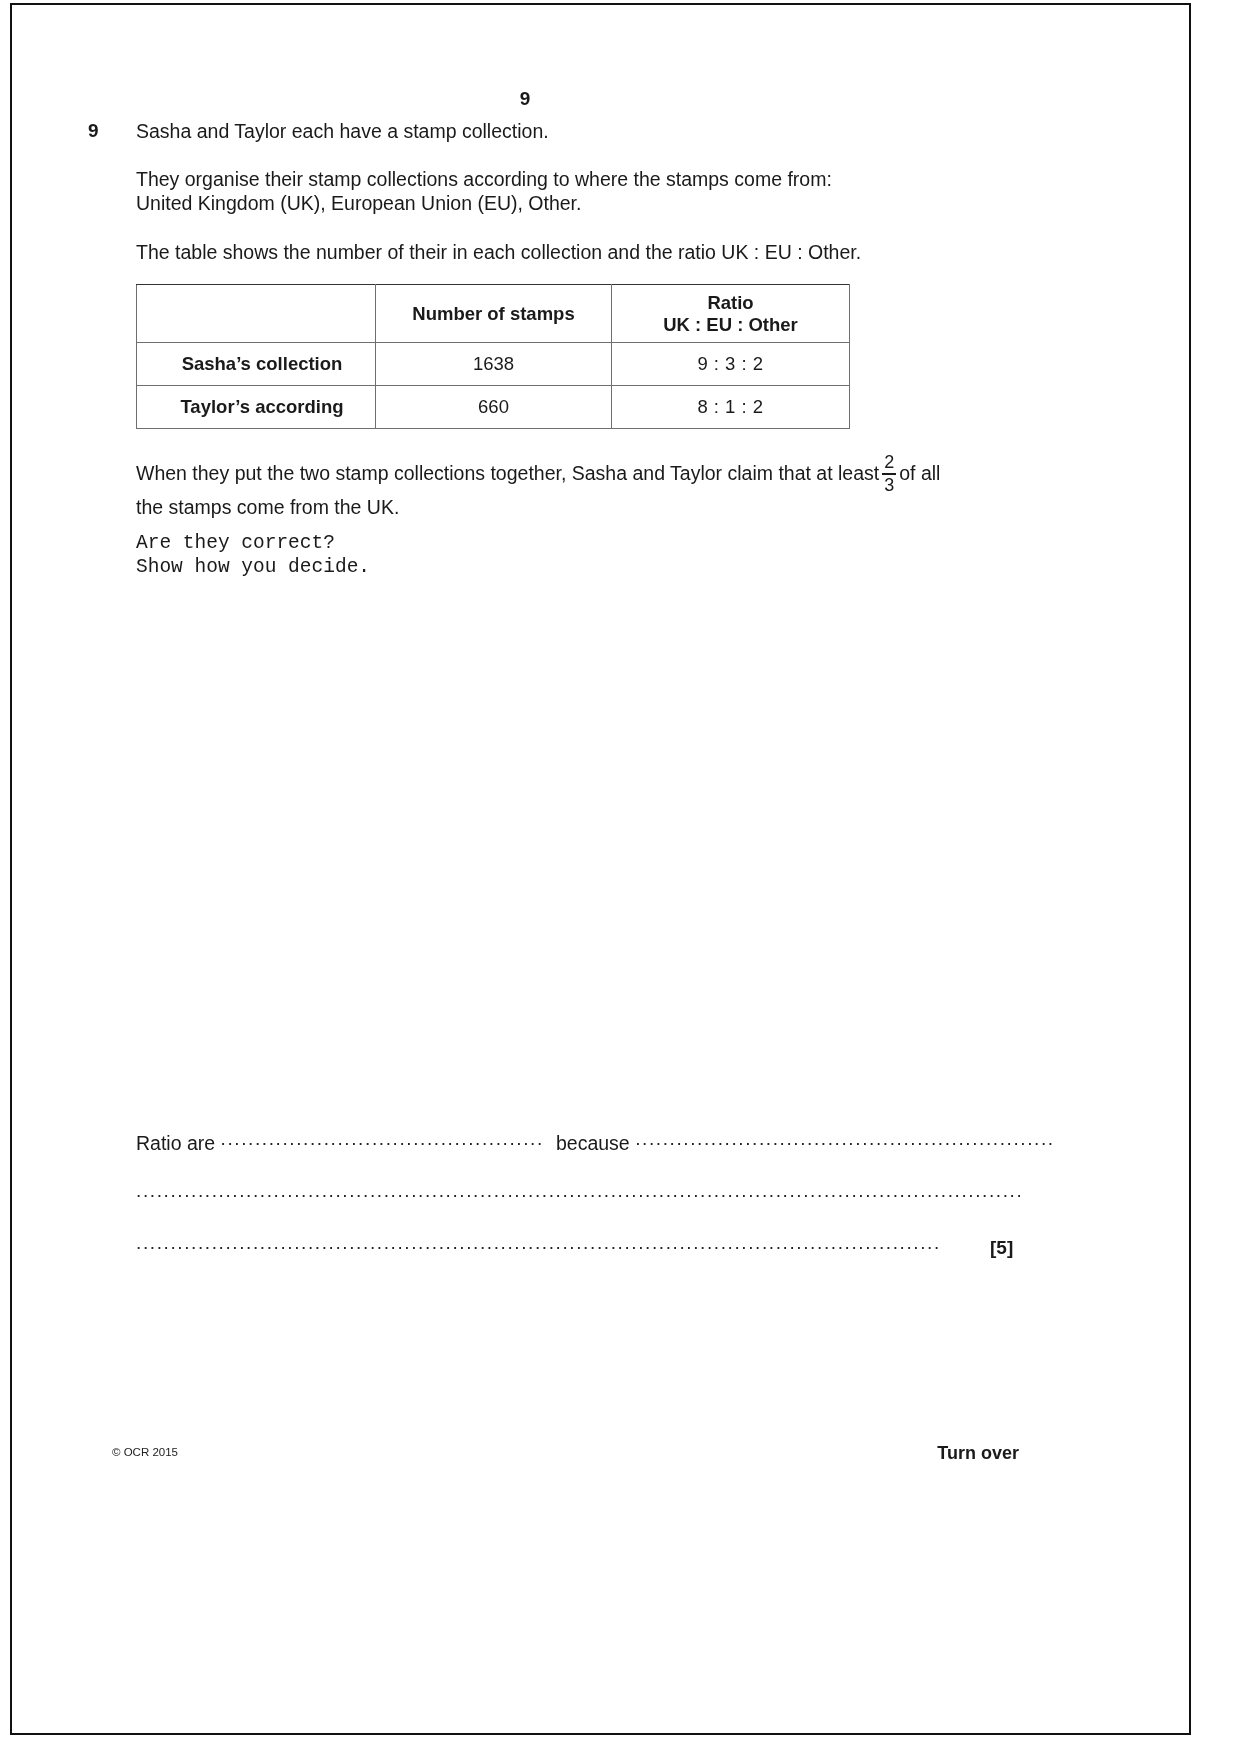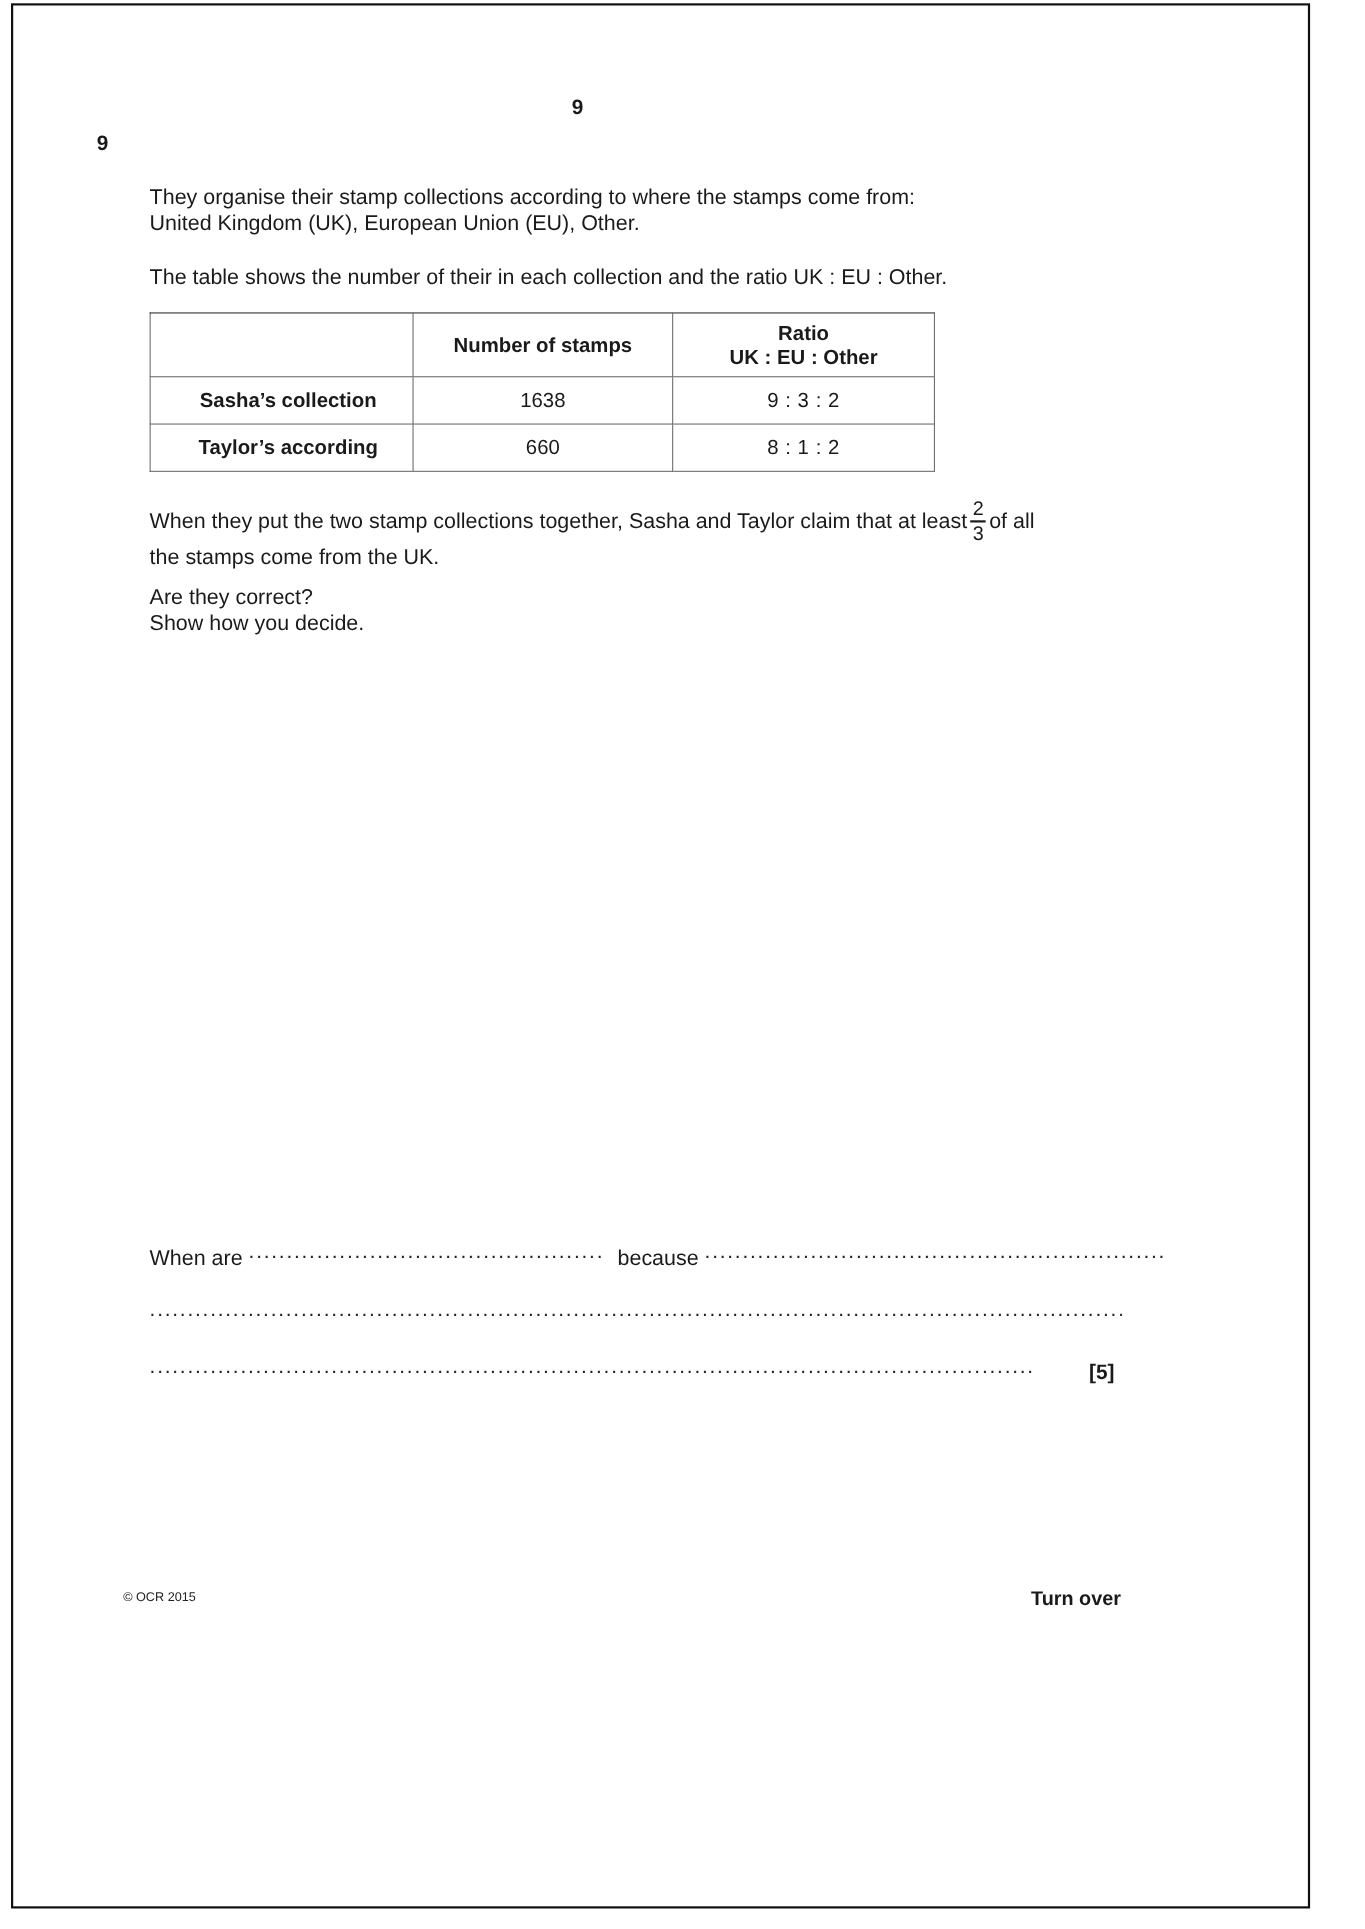--- a/index.html
+++ b/index.html
@@ -141,20 +141,21 @@
     padding: 1px 2px 0 2px;
   }
 
   .q-ask {
     position: absolute;
     left: 136px;
     top: 531px;
     font-size: 19.5px;
     line-height: 24px;
     white-space: pre-line;
+    font-family: Liberation Mono, monospace;
   }
 
   
   .answer-area {
     position: absolute;
     left: 136px;
     top: 1128px;
     width: 884px;
     font-size: 19.5px;
   }
@@ -205,20 +206,21 @@
 <body>
 
 <div class="page">
 
   <div class="page-border"></div>
 
   <div class="page-number">9</div>
 
   <div class="q-number">9</div>
 
+  <div class="body-block b1">Sasha and Taylor each have a stamp collection.</div>
 
   <div class="body-block b2">They organise their stamp collections according to where the stamps come from:
 United Kingdom (UK), European Union (EU), Other.</div>
 
   <div class="body-block b3">The table shows the number of their in each collection and the ratio UK : EU : Other.</div>
 
   <table class="stamp-table">
     <colgroup>
       <col class="col-a">
       <col class="col-b">
@@ -251,21 +253,21 @@
   <div class="frac-para">
     <span>When they put the two stamp collections together, Sasha and Taylor claim that at least</span><span class="frac"><span class="num">2</span><span class="bar"></span><span class="den">3</span></span><span>of all</span><br>
     <span>the stamps come from the UK.</span>
   </div>
 
   <div class="q-ask">Are they correct?
 Show how you decide.</div>
 
   <div class="answer-area">
     <div class="ans-row">
-      <span class="ans-label">When are</span>
+      <span class="ans-label">Ratio are</span>
       <span class="dots dots-1">...............................................</span>
       <span class="ans-label">because</span>
       <span class="dots dots-2">..........................................................................</span>
     </div>
     <div class="ans-row">
       <span class="dots dots-full">...........................................................................................................................................</span>
     </div>
     <div class="ans-row">
       <span class="dots dots-last">.....................................................................................................................</span><span class="marks">[5]</span>
     </div>

